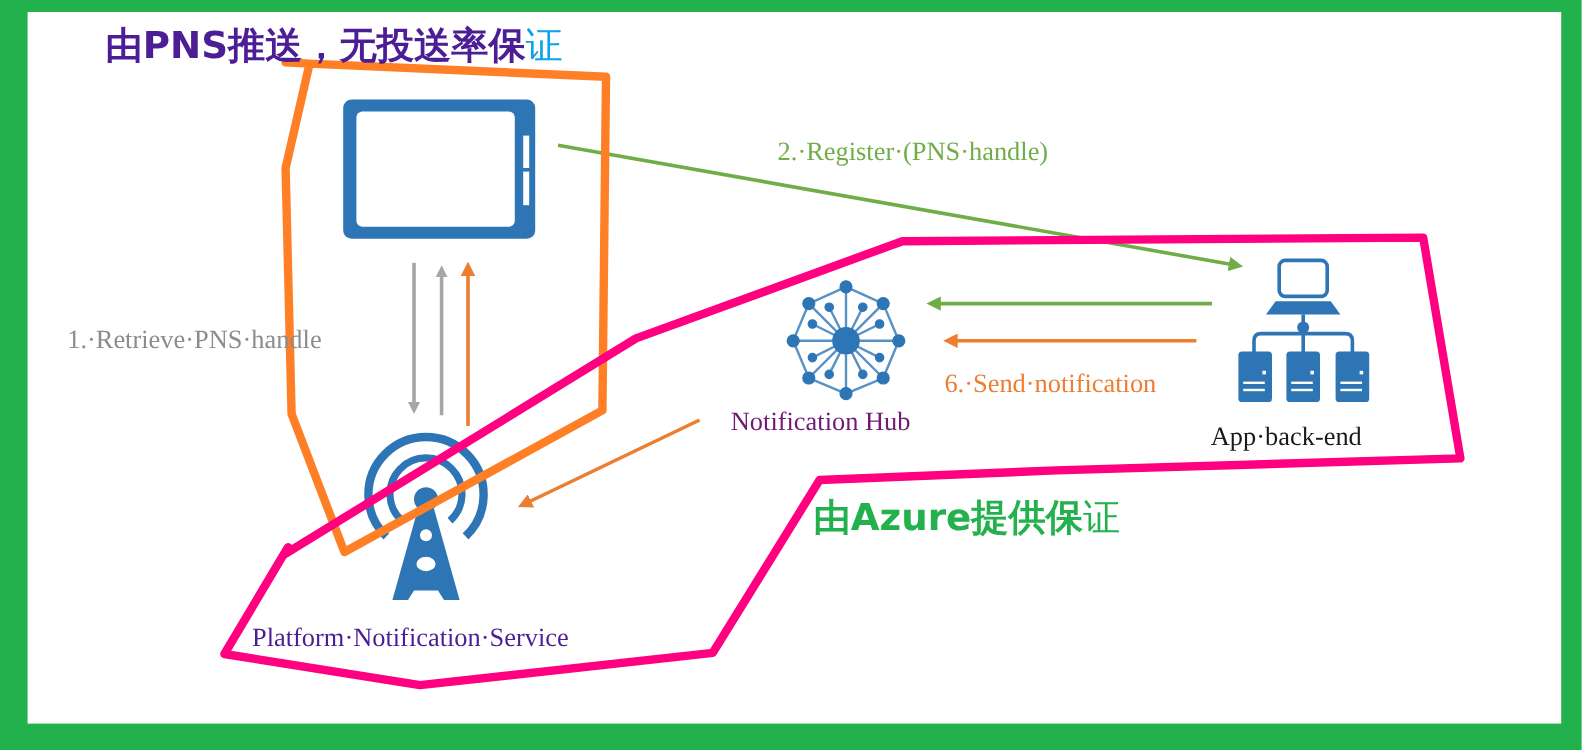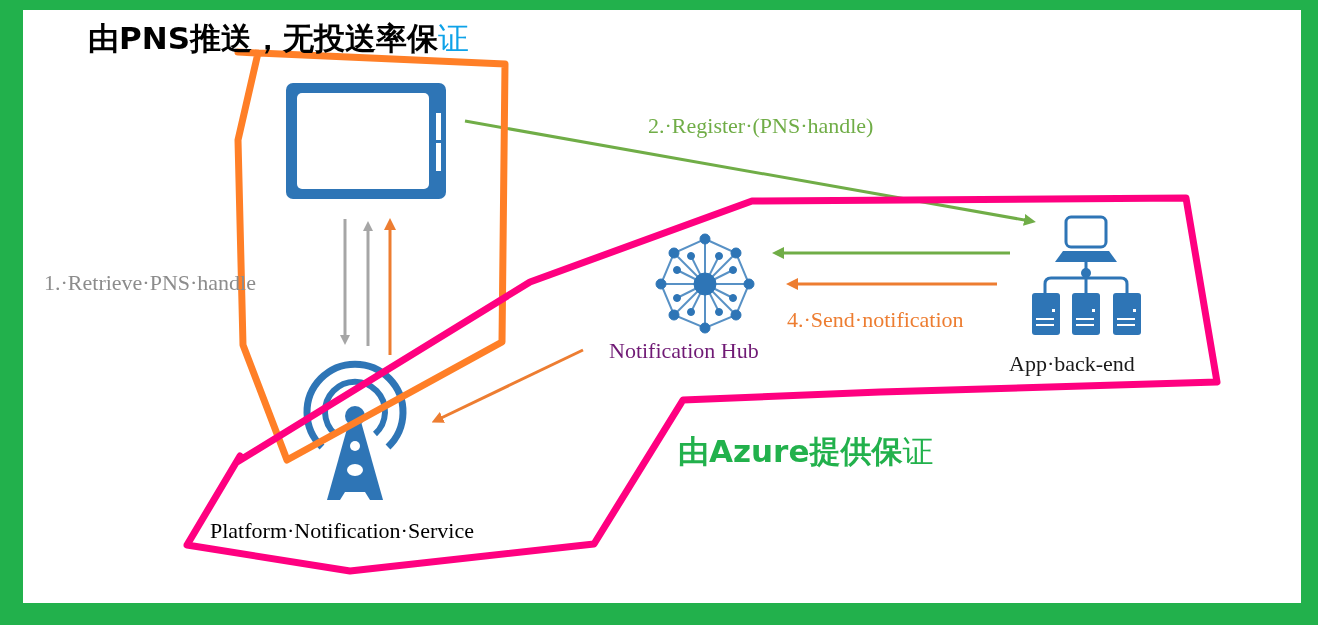--- a/index.html
+++ b/index.html
@@ -143,26 +143,26 @@
       <polygon points="345,492 365,492 370,500 340,500"></polygon>
     </g>
   </g>
 
   <polyline points="238,52 258,53 505,64 502,342 287,460 243,345 238,140 258,53" fill="none" stroke="#ff7f27" stroke-width="7" stroke-linejoin="round" stroke-linecap="round"></polyline>
 
   <polygon points="237,462 530,282 752,201 1186,198 1217,382 880,392 683,400 594,544 350,571 187,545 240,456" fill="none" stroke="#ff0080" stroke-width="7" stroke-linejoin="round"></polygon>
 </svg>
 
 <div class="cn" style="left:88px; top:23px;">
-  <span style="color:#000000;">由PNS推送，无投送率保</span><span class="thin" style="color:#0ea2e8;">证</span>
+  <span style="color:#4c1d95;">由PNS推送，无投送率保</span><span class="thin" style="color:#0ea2e8;">证</span>
 </div>
 
-<div class="cn" style="left:678px; top:436px;">
+<div class="cn" style="left:678px; top:417px;">
   <span style="color:#22b14c;">由Azure提供保</span><span class="thin" style="color:#22b14c;">证</span>
 </div>
 
-<div class="lbl" style="left:44px; top:272px; color:#8c8c8c;">1.·Retrieve·PNS·handle</div>
+<div class="lbl" style="left:56px; top:272px; color:#8c8c8c;">1.·Retrieve·PNS·handle</div>
 <div class="lbl" style="left:648px; top:115px; color:#70ad47;">2.·Register·(PNS·handle)</div>
-<div class="lbl" style="left:787px; top:309px; color:#ed7d31;">4.·Send·notification</div>
+<div class="lbl" style="left:787px; top:309px; color:#ed7d31;">6.·Send·notification</div>
 
 <div class="lbl" style="left:609px; top:340px; color:#701a75;">Notification Hub</div>
 <div class="lbl" style="left:1009px; top:353px; color:#1a1a1a;">App·back-end</div>
-<div class="lbl" style="left:210px; top:520px; color:#000000;">Platform·Notification·Service</div>
+<div class="lbl" style="left:210px; top:520px; color:#4c1d95;">Platform·Notification·Service</div>
 
 </body></html>

